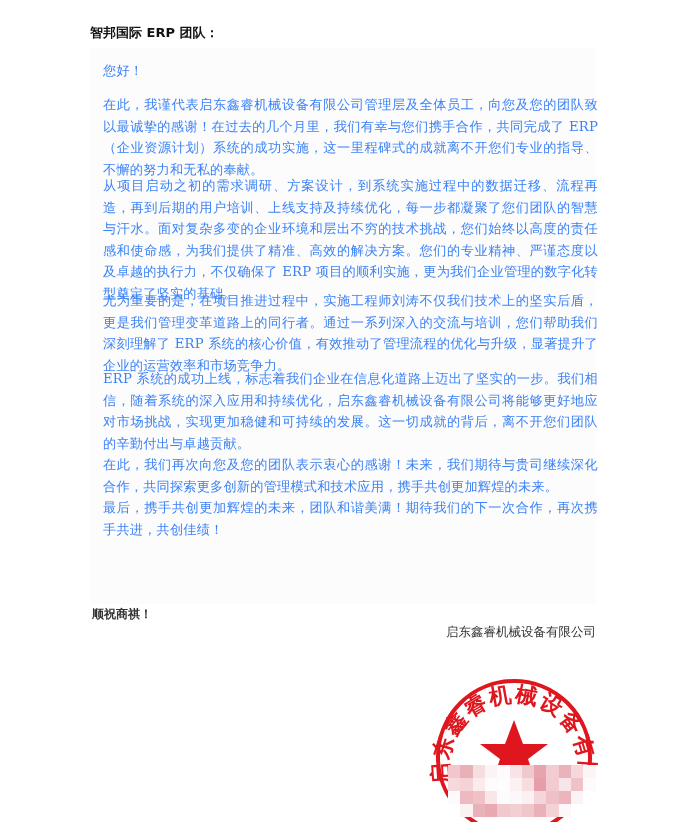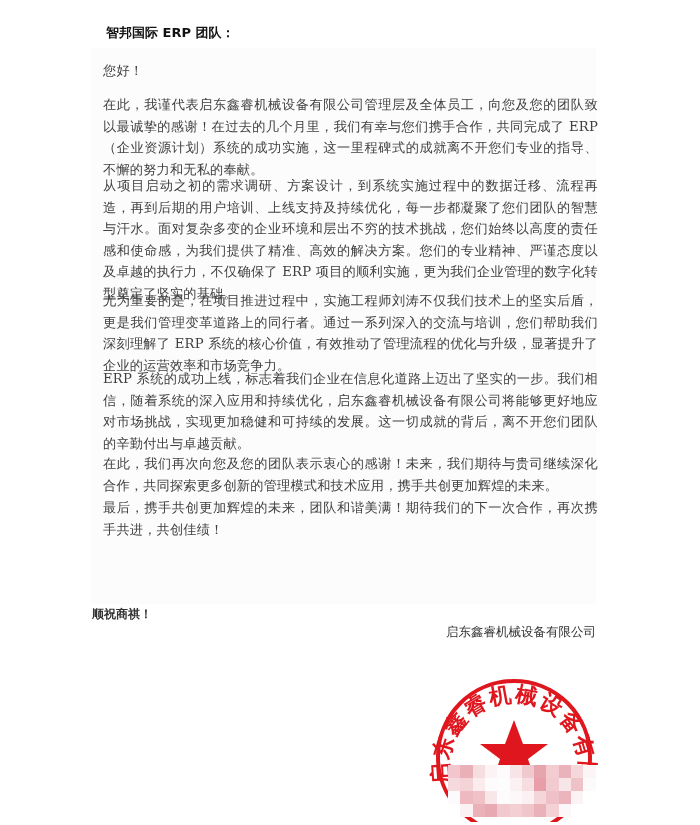--- a/index.html
+++ b/index.html
@@ -2,31 +2,31 @@
 <html><head>
   <meta charset="utf-8">
   <style>
     html, body { margin: 0; padding: 0; background: #ffffff; }
     body {
       width: 700px; height: 825px; position: relative; overflow: hidden;
       font-family: "DejaVu Serif", "Liberation Serif", serif;
       color: #2b2b45;
     }
     .salutation {
-      position: absolute; left: 106px; top: 24px;
+      position: absolute; left: 90px; top: 24px;
       font-size: 13px; font-weight: bold; color: #111;
       font-family: "DejaVu Sans", "Liberation Sans", sans-serif;
     }
     .body-panel {
       position: absolute; left: 90px; top: 48px; width: 506px; height: 556px;
       background: #fcfcfd;
     }
     .para {
       position: absolute; left: 103px; width: 495px;
-      font-size: 13.2px; line-height: 21.5px; color: #404040;
+      font-size: 13.2px; line-height: 21.5px; color: #3b82f6;
       margin: 0; letter-spacing: 0.2px;
       text-align: justify;
     }
     .closing {
       position: absolute; left: 92px; top: 606px;
       font-size: 12px; color: #333; font-weight: bold;
     }
     .signature {
       position: absolute; right: 104px; top: 624px;
       font-size: 12.5px; color: #333;
@@ -45,21 +45,21 @@
 
 <div class="salutation">智邦国际 ERP 团队：</div>
 
 <div class="body-panel"></div>
 
 <p class="para" style="top:60px;">您好！</p>
 <p class="para" style="top:94px;">在此，我谨代表启东鑫睿机械设备有限公司管理层及全体员工，向您及您的团队致以最诚挚的感谢！在过去的几个月里，我们有幸与您们携手合作，共同完成了 ERP（企业资源计划）系统的成功实施，这一里程碑式的成就离不开您们专业的指导、不懈的努力和无私的奉献。</p>
 <p class="para" style="top:175px;">从项目启动之初的需求调研、方案设计，到系统实施过程中的数据迁移、流程再造，再到后期的用户培训、上线支持及持续优化，每一步都凝聚了您们团队的智慧与汗水。面对复杂多变的企业环境和层出不穷的技术挑战，您们始终以高度的责任感和使命感，为我们提供了精准、高效的解决方案。您们的专业精神、严谨态度以及卓越的执行力，不仅确保了 ERP 项目的顺利实施，更为我们企业管理的数字化转型奠定了坚实的基础。</p>
 <p class="para" style="top:290px;">尤为重要的是，在项目推进过程中，实施工程师刘涛不仅我们技术上的坚实后盾，更是我们管理变革道路上的同行者。通过一系列深入的交流与培训，您们帮助我们深刻理解了 ERP 系统的核心价值，有效推动了管理流程的优化与升级，显著提升了企业的运营效率和市场竞争力。</p>
 <p class="para" style="top:368px;">ERP 系统的成功上线，标志着我们企业在信息化道路上迈出了坚实的一步。我们相信，随着系统的深入应用和持续优化，启东鑫睿机械设备有限公司将能够更好地应对市场挑战，实现更加稳健和可持续的发展。这一切成就的背后，离不开您们团队的辛勤付出与卓越贡献。</p>
-<p class="para" style="top:454px;font-family:Liberation Mono, monospace;">在此，我们再次向您及您的团队表示衷心的感谢！未来，我们期待与贵司继续深化合作，共同探索更多创新的管理模式和技术应用，携手共创更加辉煌的未来。</p>
+<p class="para" style="top:454px;">在此，我们再次向您及您的团队表示衷心的感谢！未来，我们期待与贵司继续深化合作，共同探索更多创新的管理模式和技术应用，携手共创更加辉煌的未来。</p>
 <p class="para" style="top:497px;">最后，携手共创更加辉煌的未来，团队和谐美满！期待我们的下一次合作，再次携手共进，共创佳绩！</p>
 
 <div class="closing">顺祝商祺！</div>
 <div class="signature">启东鑫睿机械设备有限公司</div>
 
 <div class="stamp">
   <svg width="170" height="150" viewBox="0 0 170 150">
     <defs>
       <path id="stampArc" d="M 22 112 A 66 66 0 1 1 150 112"></path>
     </defs>

